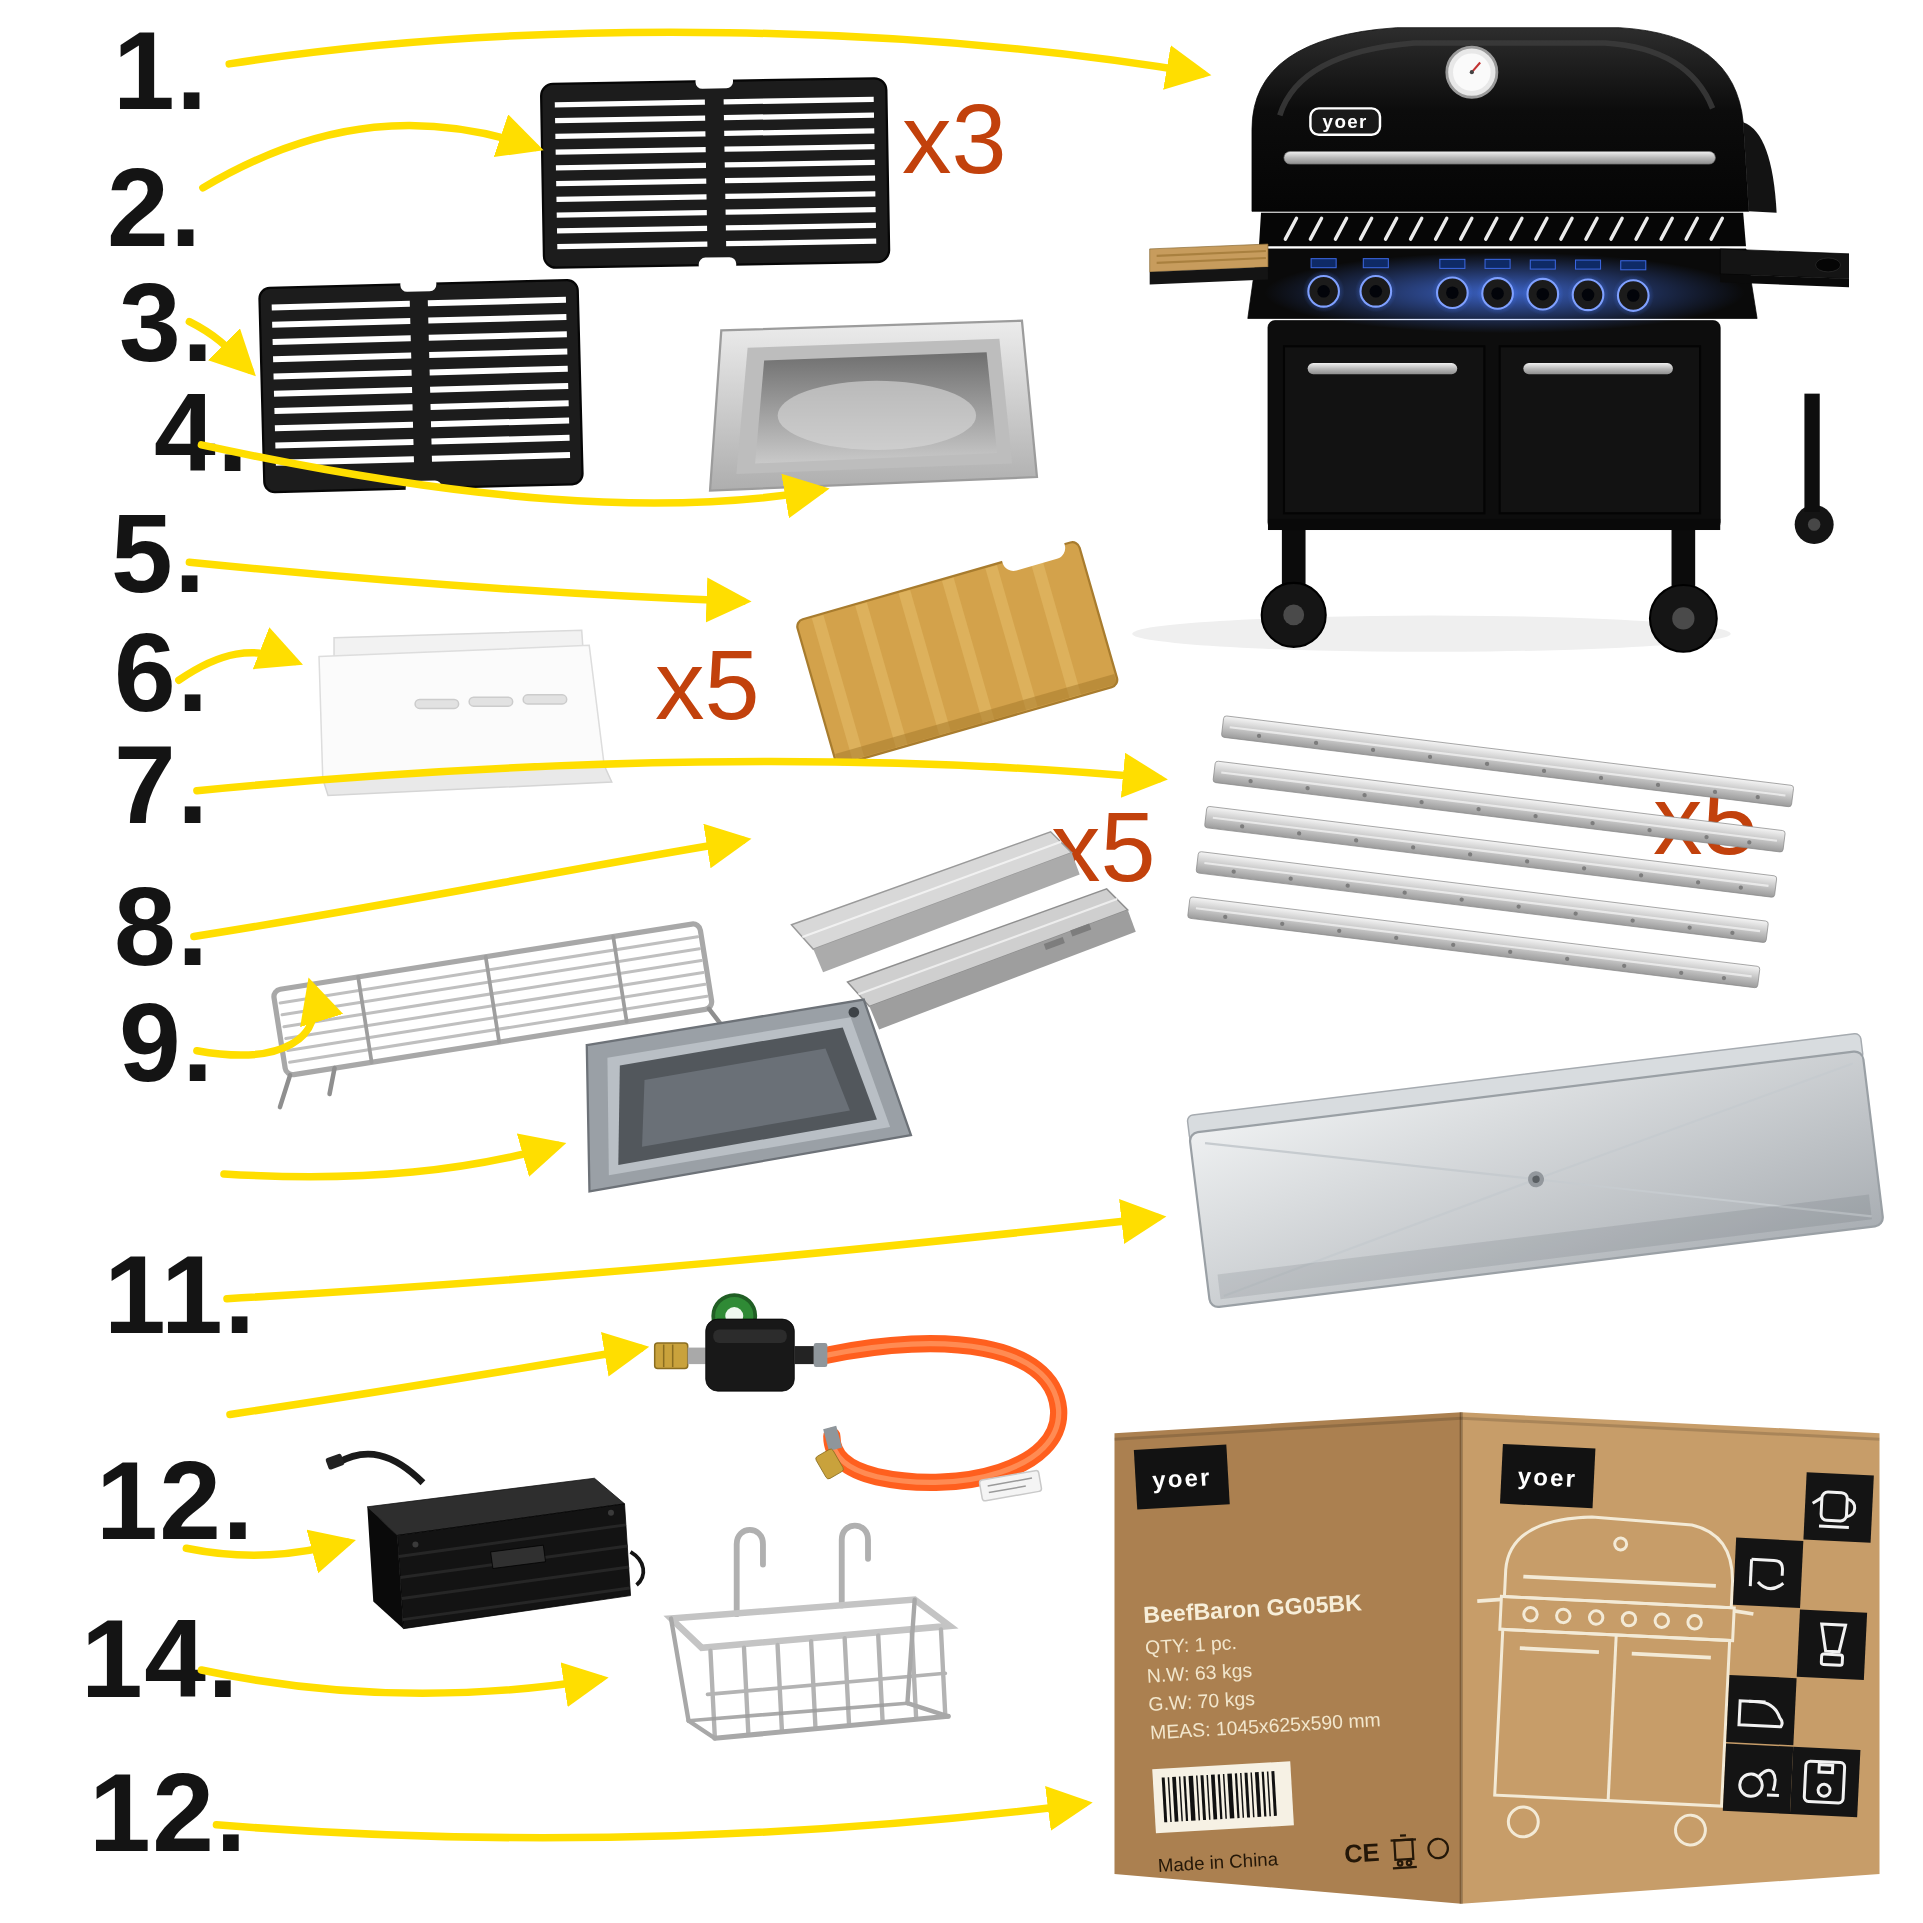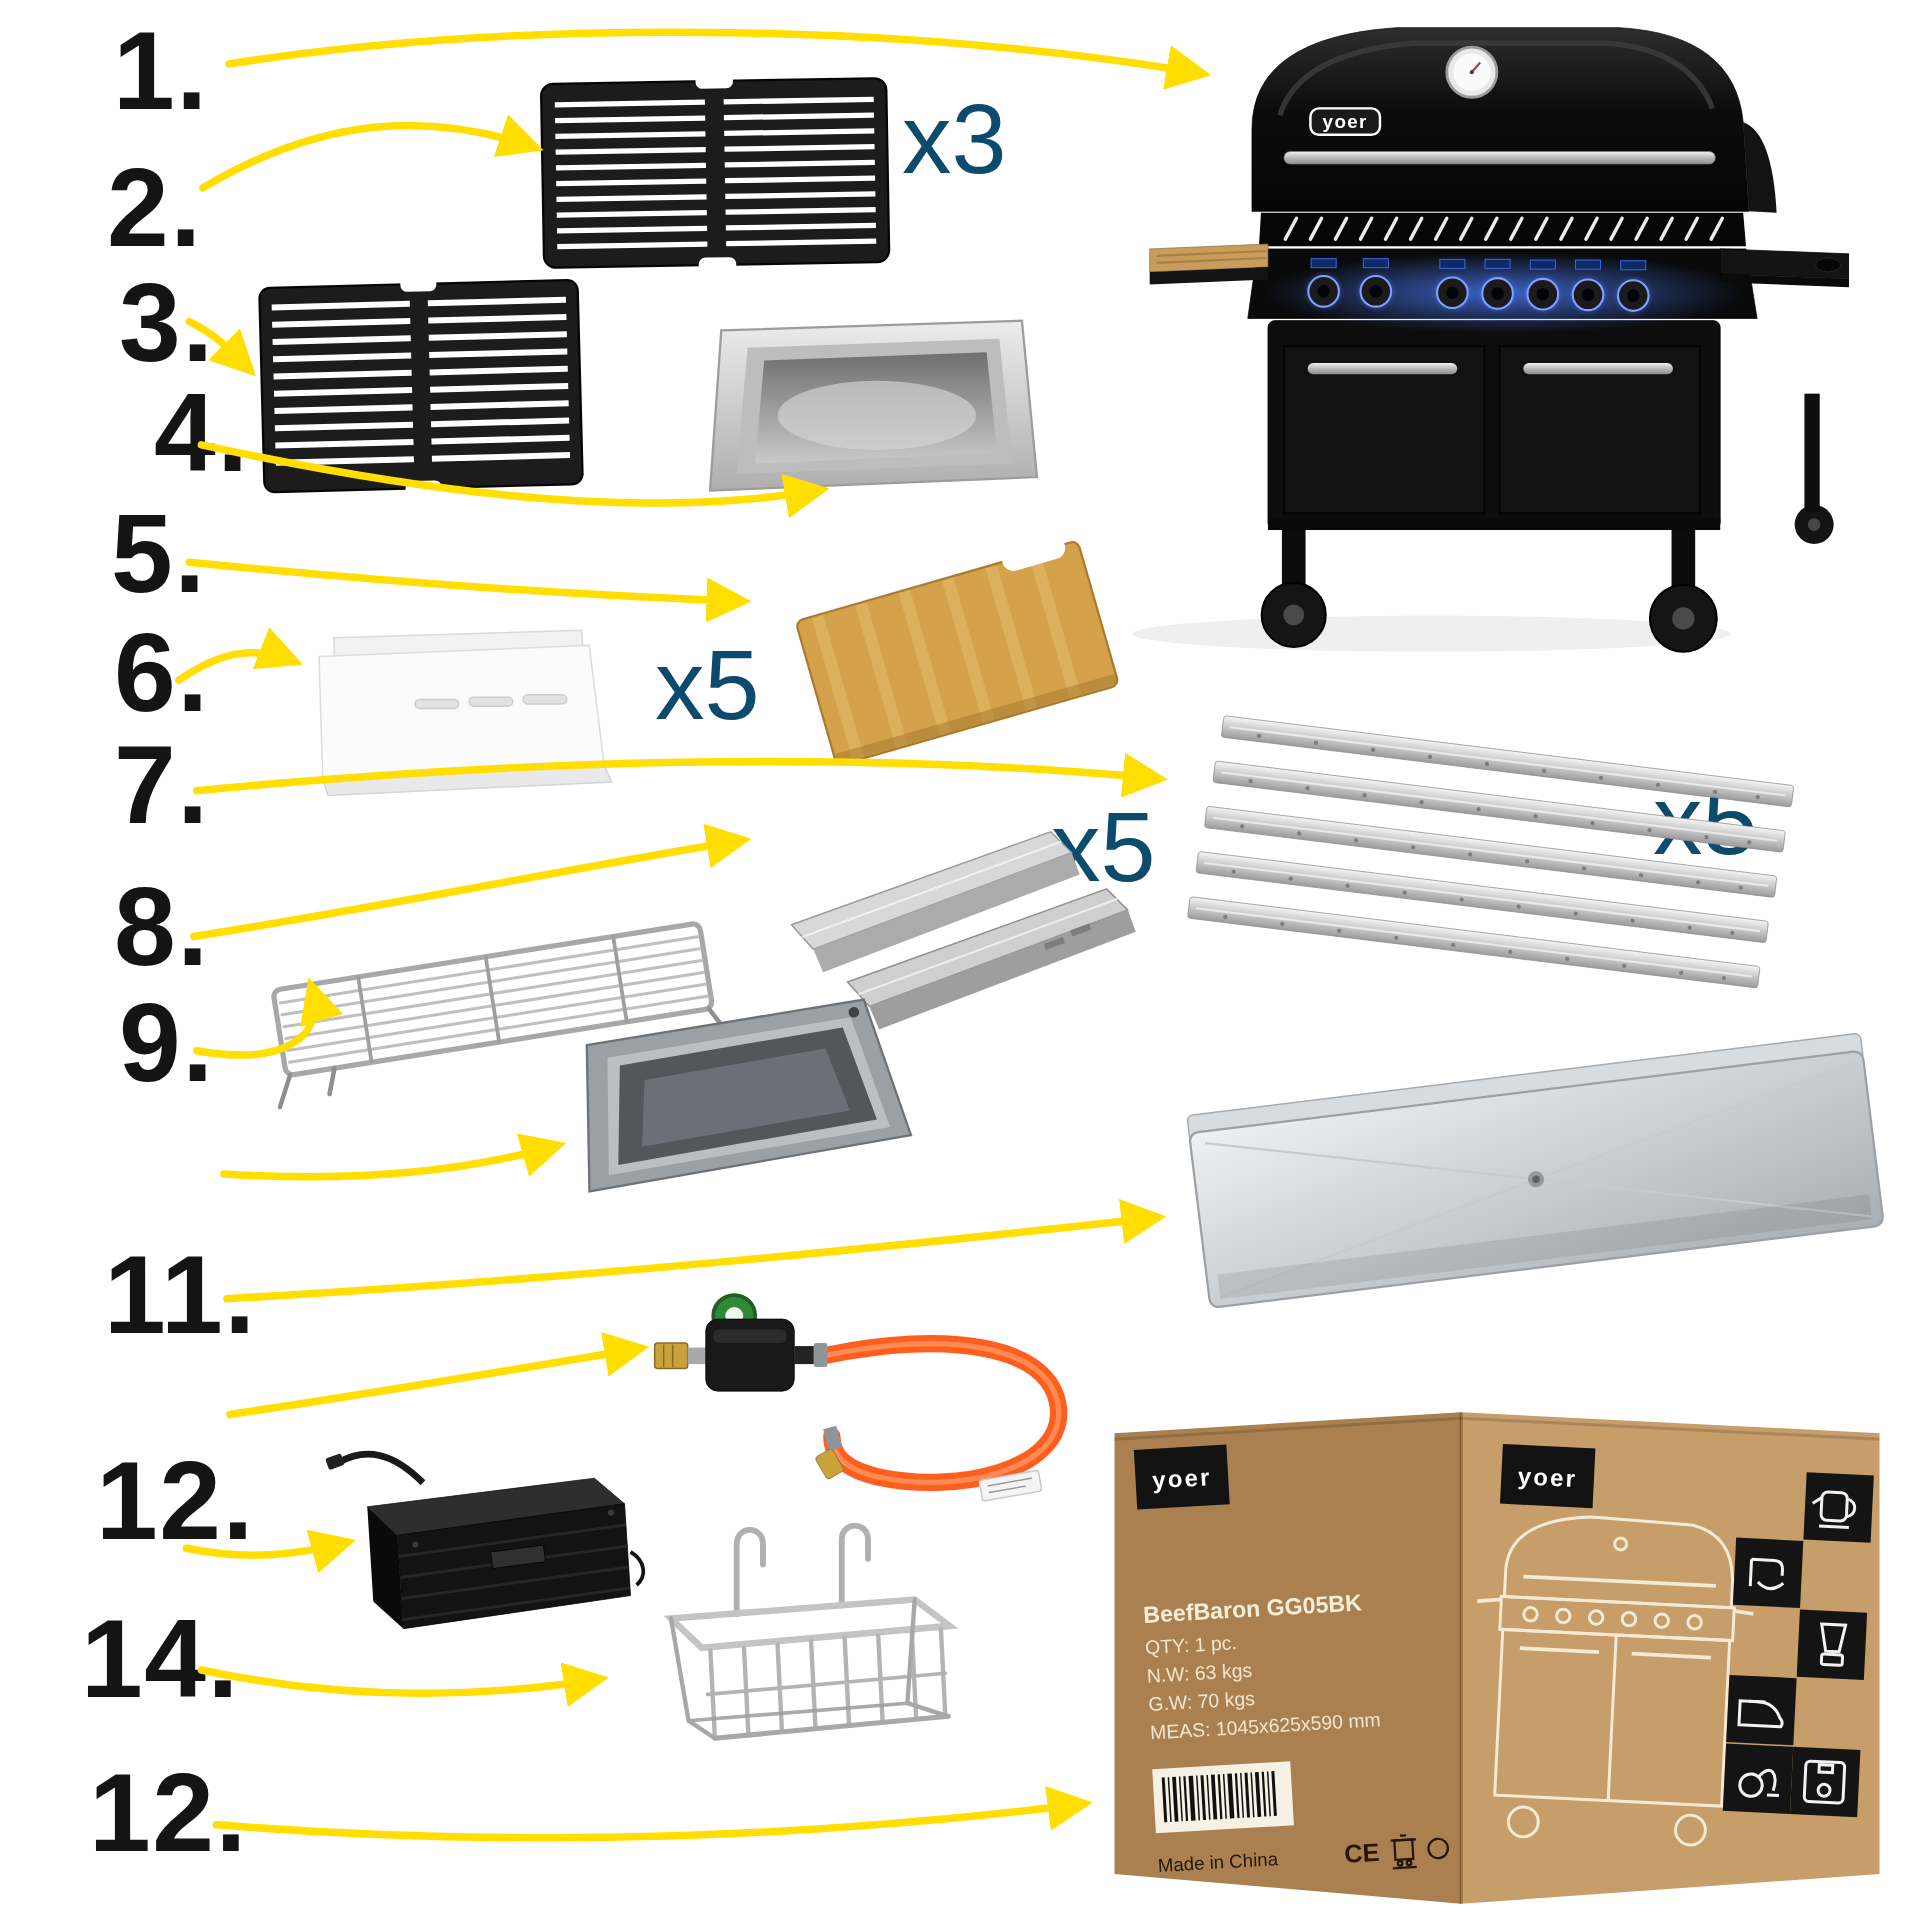--- a/index.html
+++ b/index.html
@@ -1,20 +1,20 @@
 <!DOCTYPE html>
 <html style="font-size:12px"><head>
 <meta charset="utf-8">
 <style>
   html,body{margin:0;padding:0;background:#fff;}
   .canvas{position:relative;width:1924px;height:1924px;background:#ffffff;overflow:hidden;
           font-family:"Liberation Sans",sans-serif;}
   .num{position:absolute;transform:translateY(-50%);font-size:111px;font-weight:700;
        color:#141414;letter-spacing:1.5px;line-height:1;}
-  .qty{position:absolute;font-size:99px;font-weight:400;color:#0c4a6e;line-height:1;}
+  .qty{position:absolute;font-size:99px;font-weight:400;color:#c2410c;line-height:1;}
   .item{position:absolute;}
   svg{display:block;}
   svg text{font-family:"Liberation Sans",sans-serif;}
 </style>
 </head>
 <body>
 
 <div class="canvas">
 
   <div class="num" style="left:113px;top:71px">1.</div>

